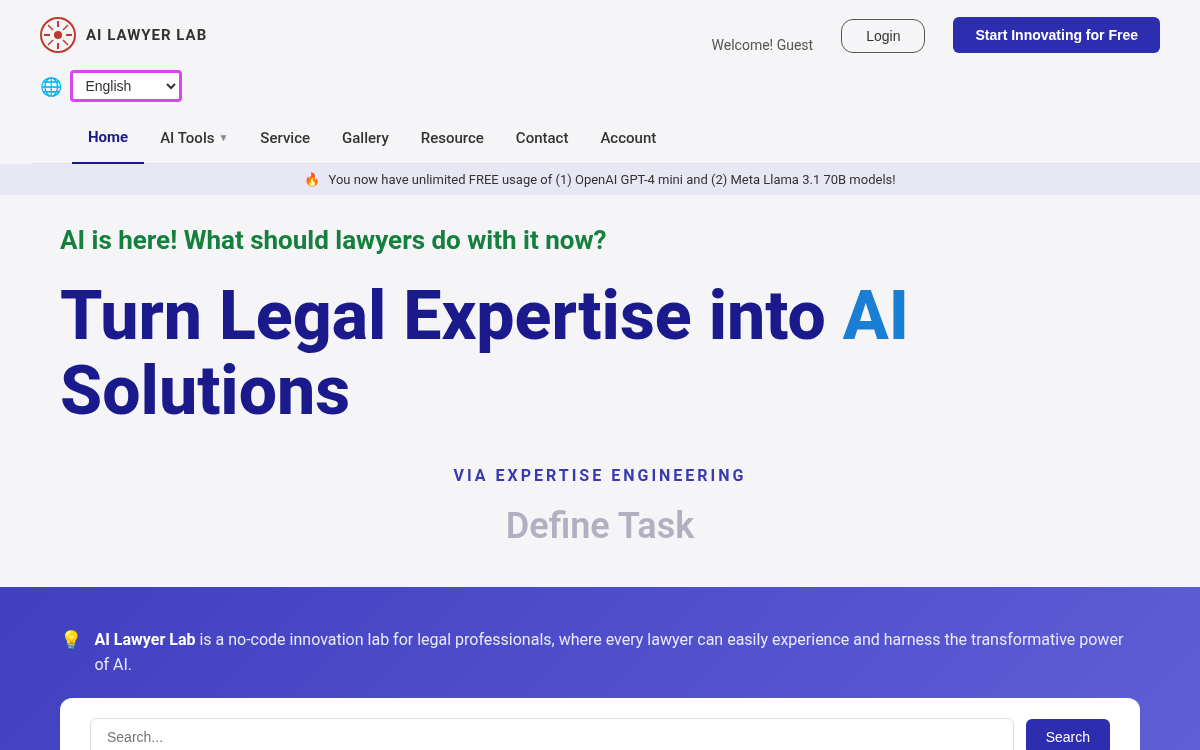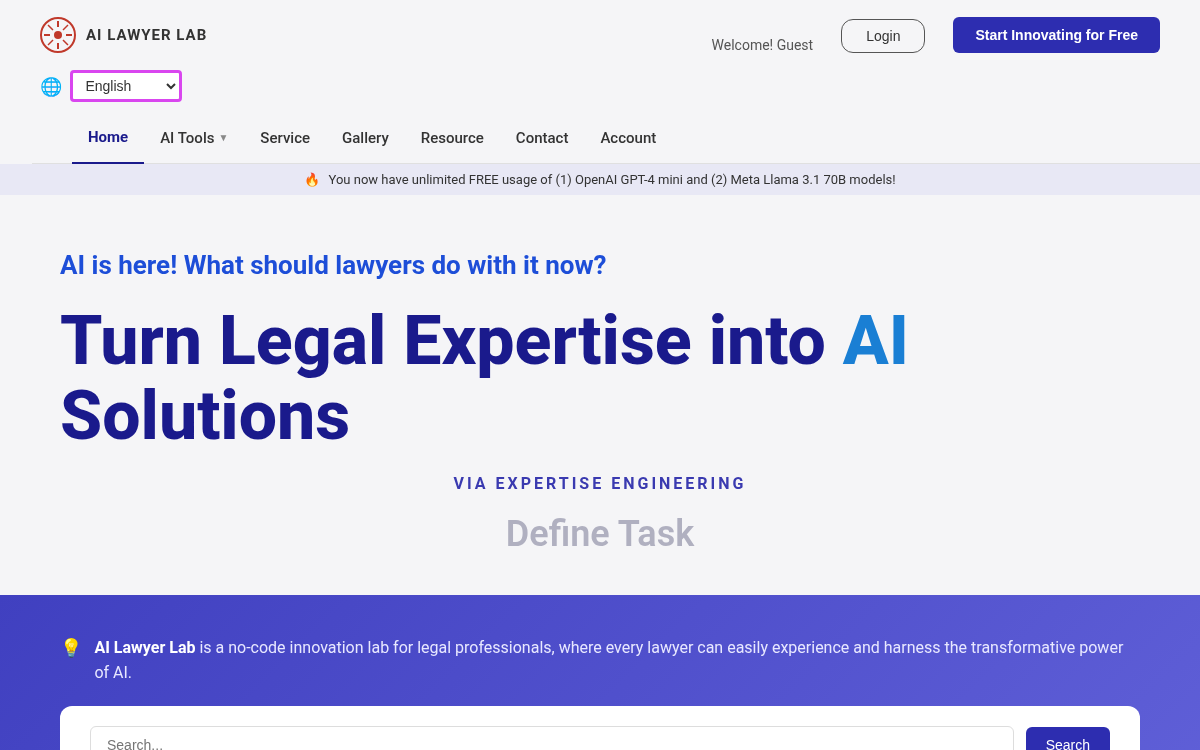--- a/index.html
+++ b/index.html
@@ -152,31 +152,30 @@
 
     
     .main-content {
       background: #f5f5f7;
       padding: 30px 60px 40px 60px;
     }
 
     .subtitle-heading {
       font-size: 26px;
       font-weight: 700;
-      color: #1d4ed8;
+      color: #15803d;
       margin-bottom: 24px;
-      margin-top: 25px;
     }
 
     .main-heading {
       font-size: 68px;
       font-weight: 800;
       color: #1a1a8c;
       line-height: 1.1;
-      margin-bottom: 20px;
+      margin-bottom: 37px;
     }
 
     .main-heading .blue-word {
       color: #1a7fd4;
     }
 
     .via-label {
       text-align: center;
       font-size: 16px;
       font-weight: 700;

